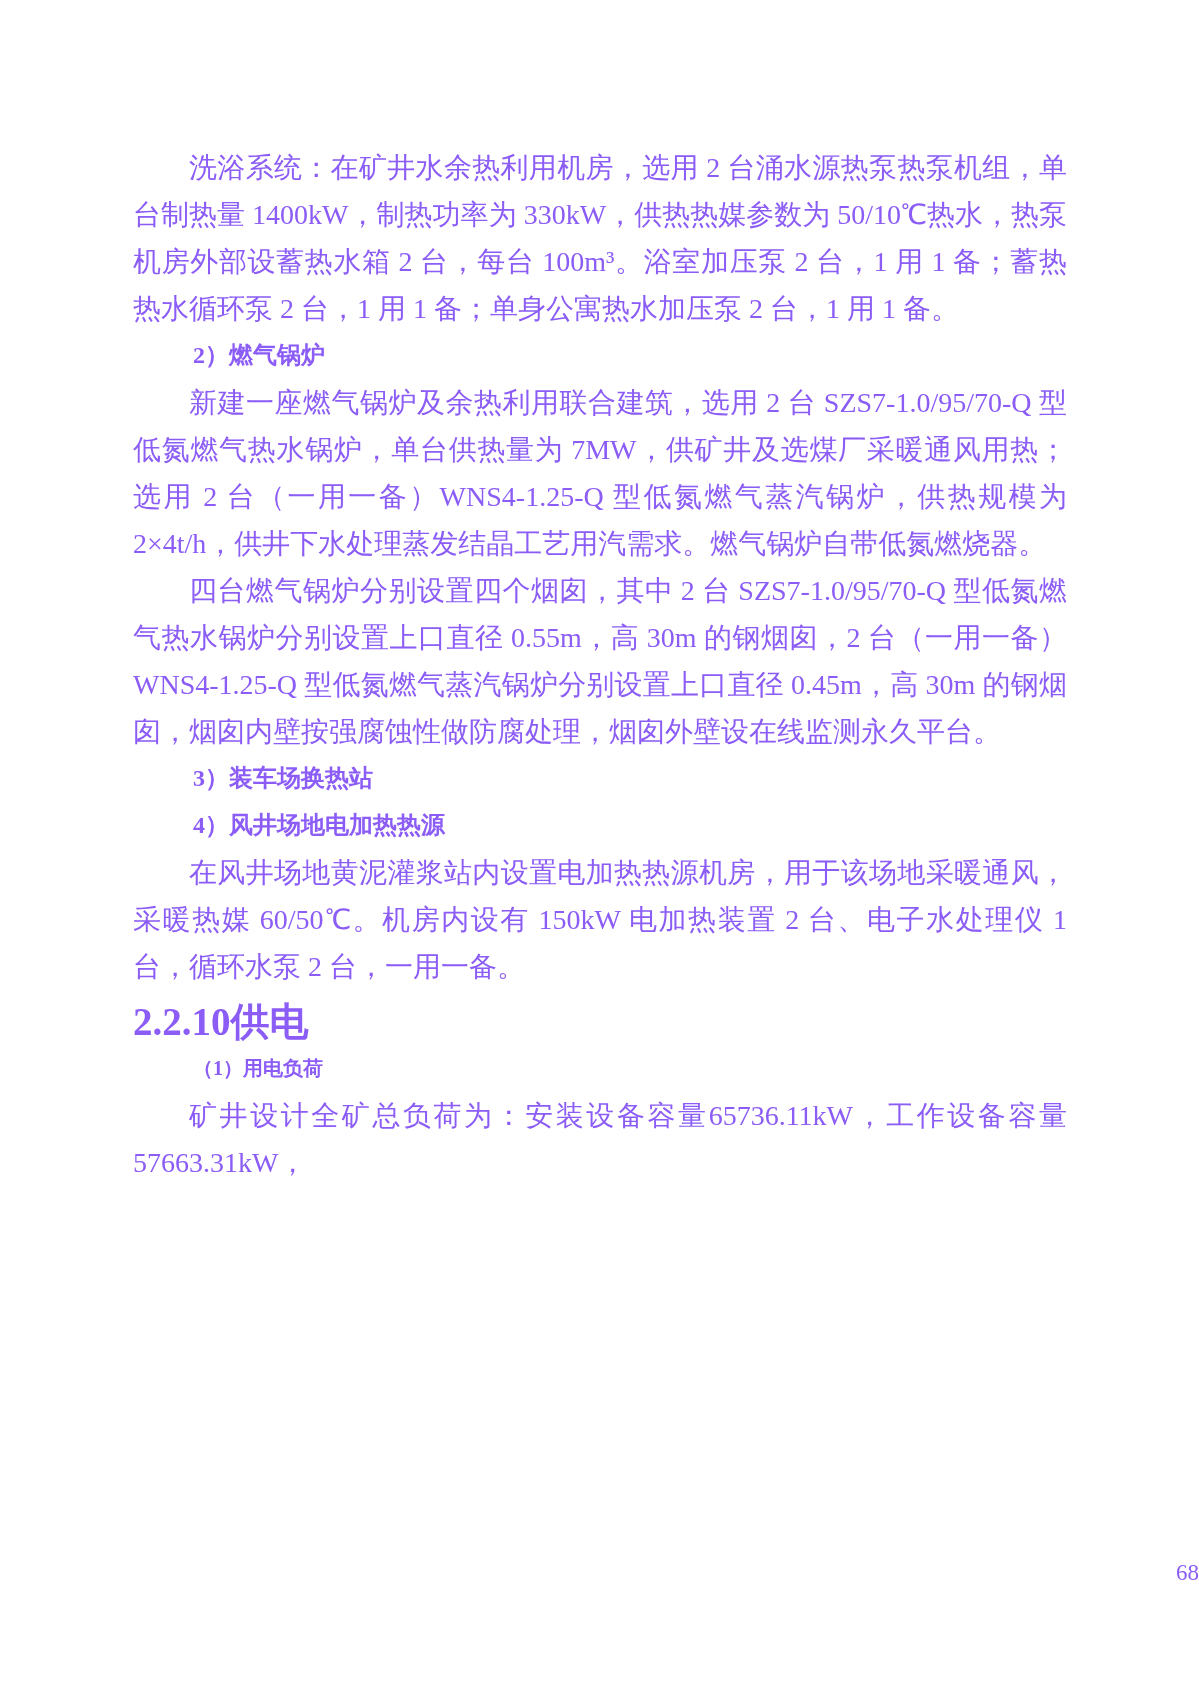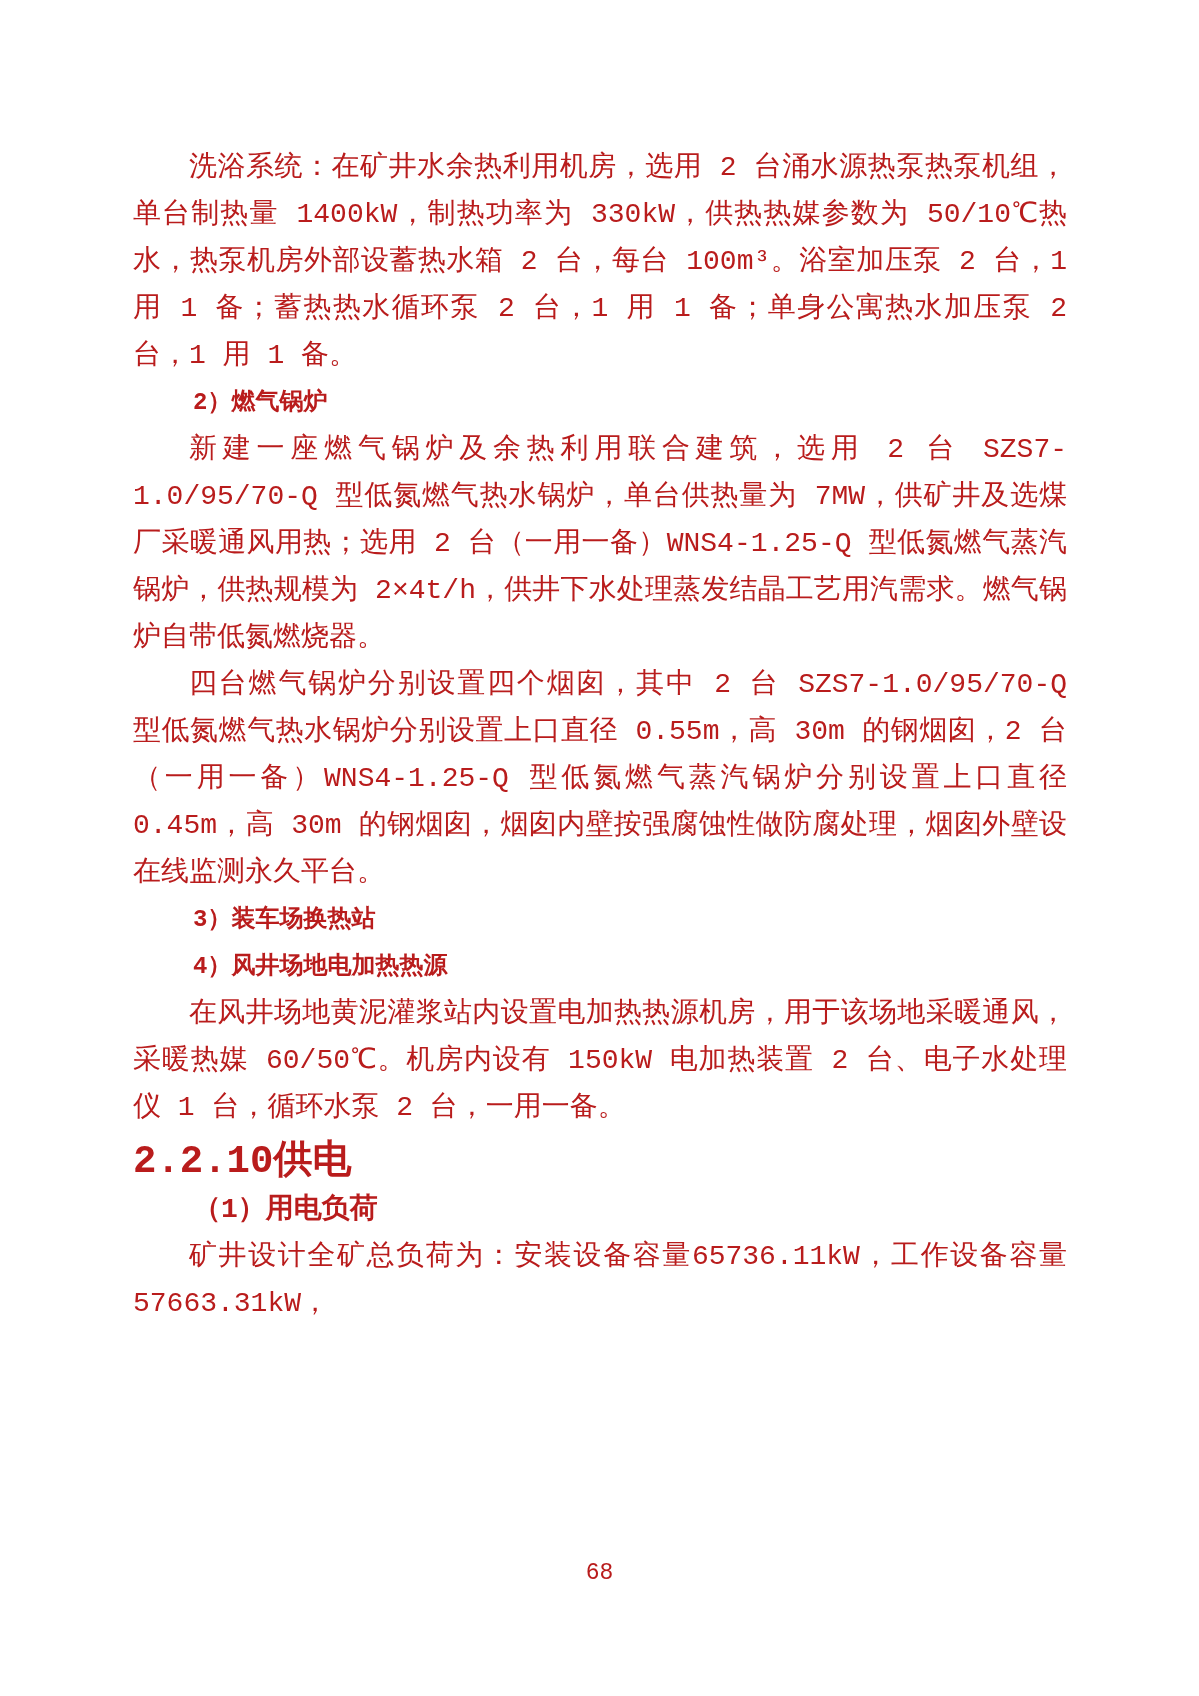--- a/index.html
+++ b/index.html
@@ -5,22 +5,22 @@
   html, body {
     margin: 0;
     padding: 0;
     background: #ffffff;
   }
   .page {
     position: relative;
     width: 1199px;
     height: 1696px;
     background: #ffffff;
-    color: #b91c1c;
-    font-family: Liberation Mono, monospace;
+    color: #8b5cf6;
+    font-family: Liberation Serif, serif;
     overflow: hidden;
   }
   .content {
     position: absolute;
     left: 133px;
     top: 144px;
     width: 934px;
   }
   .body-para {
     margin: 0;
@@ -40,31 +40,31 @@
   }
   .major-heading {
     margin: 8px 0 0 0;
     font-size: 39px;
     line-height: 47px;
     font-weight: bold;
     text-indent: 0;
   }
   .num-heading {
     margin: 0;
-    font-size: 28px;
+    font-size: 20px;
     line-height: 47px;
     font-weight: bold;
     text-indent: 60px;
   }
   .page-footer {
     position: absolute;
     left: 0;
     top: 1558px;
     width: 100%;
-    text-align: center;
+    text-align: right;
     font-size: 23px;
     line-height: 30px;
   }
 </style>
 </head>
 <body>
 
 <div class="page">
   <div class="content">
 

